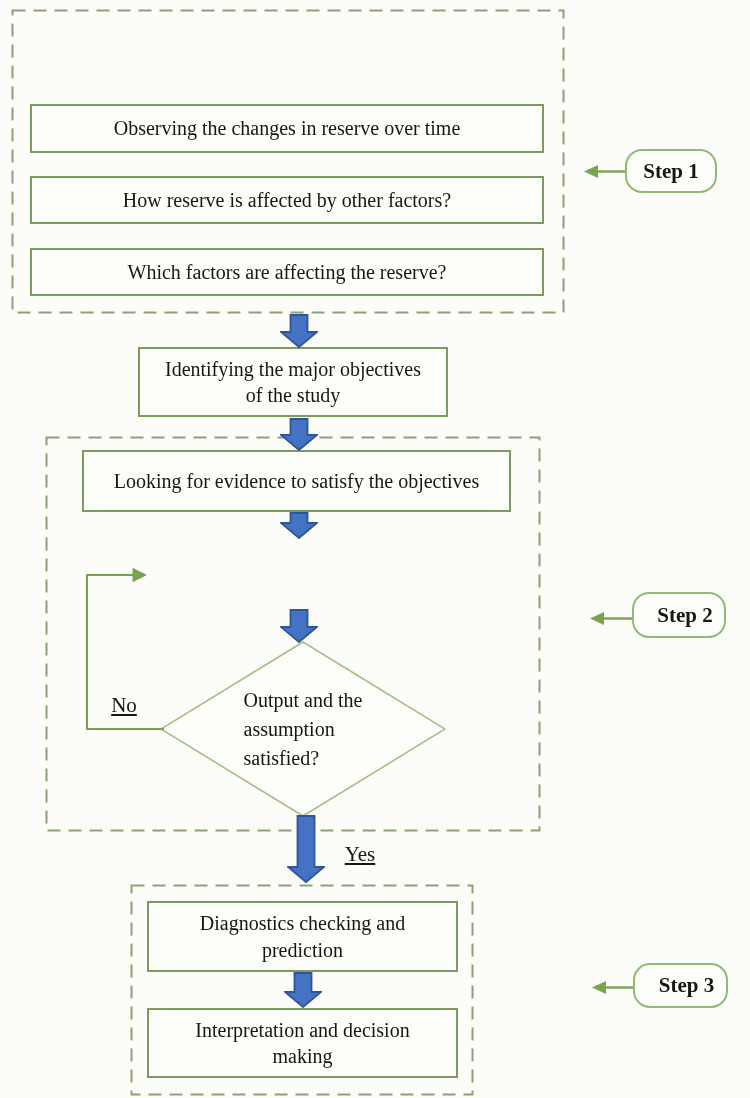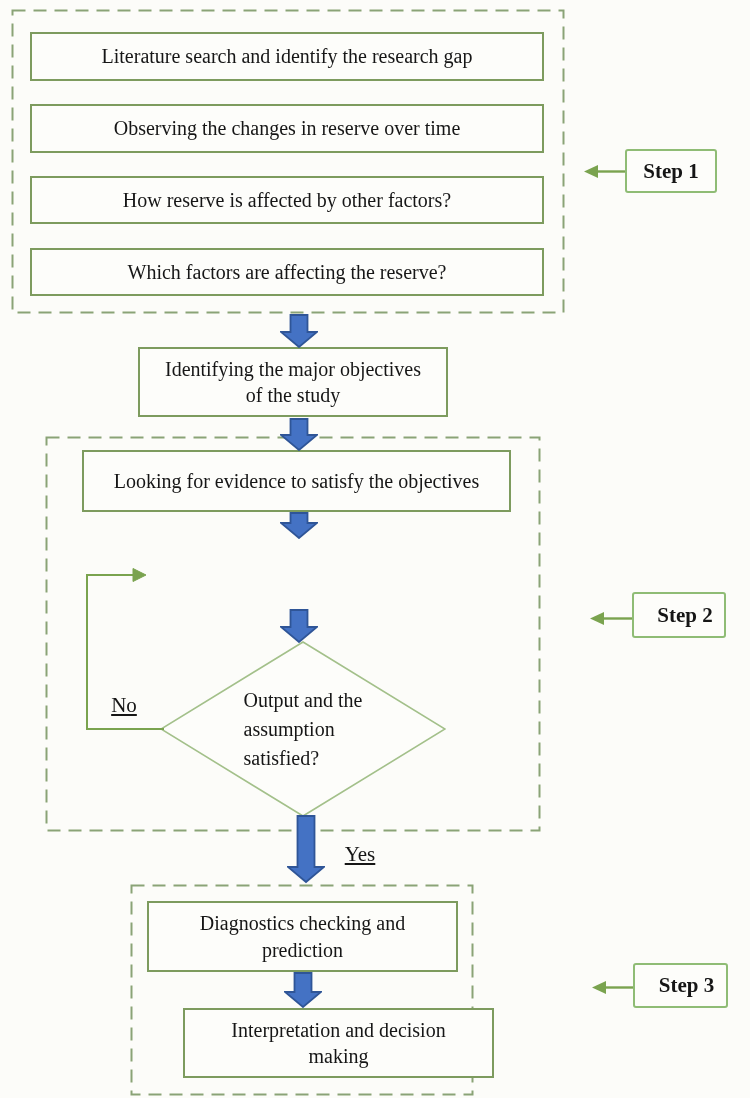--- a/index.html
+++ b/index.html
@@ -15,21 +15,21 @@
   .node{
     position:absolute;box-sizing:border-box;
     border:2px solid #7d9b5e;background:#fdfdfa;
     display:flex;align-items:center;justify-content:center;
     text-align:center;font-size:20px;line-height:1.32;
     white-space:pre-line;padding:2px 8px;
   }
   
   .step{
     position:absolute;box-sizing:border-box;
-    border:2.5px solid #8fbc75;border-radius:3px;background:#fdfdfa;
+    border:2.5px solid #8fbc75;border-radius:17px;background:#fdfdfa;
     display:flex;align-items:center;justify-content:center;
     font-size:21px;font-weight:bold;
   }
   .sideword{
     position:absolute;font-size:21px;display:flex;
     align-items:center;justify-content:center;text-decoration:underline;
   }
   .diamond-text{
     position:absolute;display:flex;align-items:center;justify-content:center;
     text-align:left;font-size:20px;line-height:1.45;white-space:pre-line;
@@ -43,21 +43,20 @@
   <svg class="abs" style="left:11px;top:9px;" width="554" height="305">
     <rect x="1.5" y="1.5" width="551" height="302" fill="none" stroke="#8aa377" stroke-width="2" stroke-dasharray="13 8"></rect>
   </svg>
   <svg class="abs" style="left:45px;top:436px;" width="496" height="396">
     <rect x="1.5" y="1.5" width="493" height="393" fill="none" stroke="#8aa377" stroke-width="2" stroke-dasharray="13 8"></rect>
   </svg>
   <svg class="abs" style="left:130px;top:884px;" width="344" height="212">
     <rect x="1.5" y="1.5" width="341" height="209" fill="none" stroke="#8aa377" stroke-width="2" stroke-dasharray="13 8"></rect>
   </svg>
 
-  <div class="node" style="left:30px;top:32px;width:514px;height:49px;">Literature search and identify the research gap</div>
   <div class="node" style="left:30px;top:104px;width:514px;height:49px;">Observing the changes in reserve over time</div>
   <div class="node" style="left:30px;top:176px;width:514px;height:48px;">How reserve is affected by other factors?</div>
   <div class="node" style="left:30px;top:248px;width:514px;height:48px;text-align:right;">Which factors are affecting the reserve?</div>
 
   <div class="node" style="left:138px;top:347px;width:310px;height:70px;">Identifying the major objectives
 of the study</div>
 
   <div class="node" style="left:82px;top:450px;width:429px;height:62px;">Looking for evidence to satisfy the objectives</div>
 
   <svg class="abs" style="left:160px;top:641px;" width="286" height="176">
@@ -69,21 +68,21 @@
 
   <svg class="abs" style="left:78px;top:565px;" width="92" height="172">
     <polyline points="86,164 9,164 9,10 58,10" fill="none" stroke="#7aa34f" stroke-width="2"></polyline>
     <polygon points="68,10 55,3.5 55,16.5" fill="#7aa34f" stroke="#7aa34f"></polygon>
   </svg>
   <div class="sideword" style="left:100px;top:691px;width:48px;height:28px;">No</div>
   <div class="sideword" style="left:334px;top:839px;width:52px;height:30px;">Yes</div>
 
   <div class="node" style="left:147px;top:901px;width:311px;height:71px;">Diagnostics checking and
 prediction</div>
-  <div class="node" style="left:147px;top:1008px;width:311px;height:70px;margin-left:36px;">Interpretation and decision
+  <div class="node" style="left:147px;top:1008px;width:311px;height:70px;">Interpretation and decision
 making</div>
 
   <svg class="abs" style="left:280px;top:314px;" width="38" height="34">
     <polygon points="10.5,1 27.5,1 27.5,18 37,18 19,33 1,18 10.5,18" fill="#4472c4" stroke="#2f5597" stroke-width="1.8"></polygon>
   </svg>
   <svg class="abs" style="left:280px;top:418px;" width="38" height="33">
     <polygon points="10.5,1 27.5,1 27.5,17 37,17 19,32 1,17 10.5,17" fill="#4472c4" stroke="#2f5597" stroke-width="1.8"></polygon>
   </svg>
   <svg class="abs" style="left:280px;top:512px;" width="38" height="27">
     <polygon points="10.5,1 27.5,1 27.5,11 37,11 19,26 1,11 10.5,11" fill="#4472c4" stroke="#2f5597" stroke-width="1.8"></polygon>

